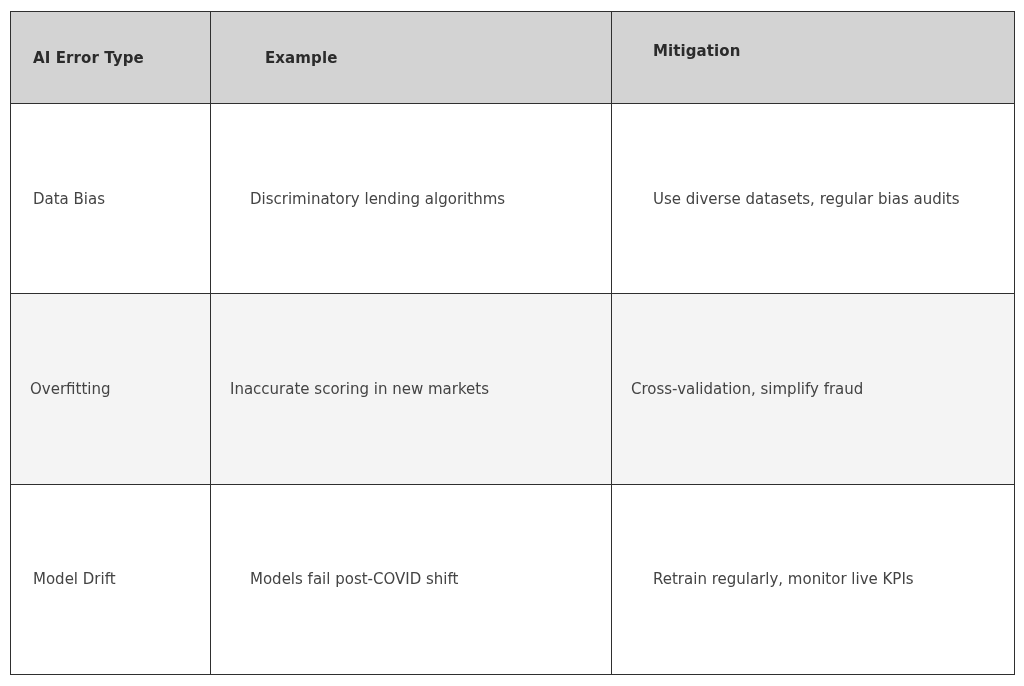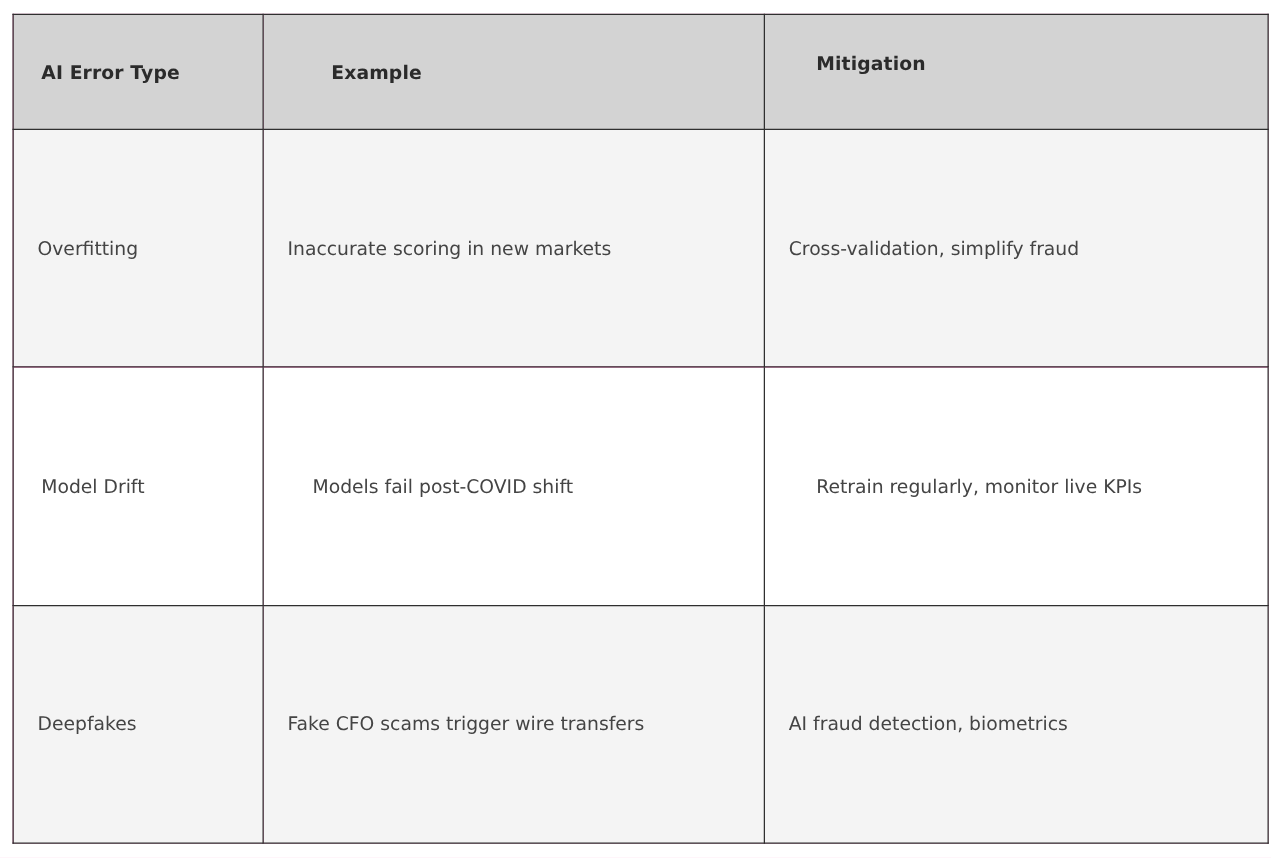--- a/index.html
+++ b/index.html
@@ -28,21 +28,21 @@
     top: 11px;
     width: 1004px;
     height: 664px;
   }
 
   table.data-table {
     width: 1004px;
     height: 664px;
     border-collapse: collapse;
     table-layout: fixed;
-    background: #f9a8d4;
+    background: #e5e5e5;
   }
 
   table.data-table col.c1 { width: 200px; }
   table.data-table col.c2 { width: 401px; }
   table.data-table col.c3 { width: 403px; }
 
   table.data-table th,
   table.data-table td {
     border: 1.5px solid #2f2f2f;
     vertical-align: middle;
@@ -93,20 +93,31 @@
         <col class="c3">
       </colgroup>
       <thead>
         <tr>
           <th class="col-1">AI Error Type</th>
           <th class="col-2">Example</th>
           <th class="col-3">Mitigation</th>
         </tr>
       </thead>
       <tbody>
+        <tr class="row-odd">
+          <td class="col-1">
+            <span class="cell-text">Data Bias</span>
+          </td>
+          <td class="col-2">
+            <span class="cell-text">Discriminatory lending algorithms</span>
+          </td>
+          <td class="col-3">
+            <span class="cell-text">Use diverse datasets, regular bias audits</span>
+          </td>
+        </tr>
         <tr class="row-even">
           <td class="col-1">
             <span class="cell-text">Overfitting</span>
           </td>
           <td class="col-2">
             <span class="cell-text">Inaccurate scoring in new markets</span>
           </td>
           <td class="col-3">
             <span class="cell-text">Cross-validation, simplify fraud</span>
           </td>
@@ -115,27 +126,16 @@
           <td class="col-1">
             <span class="cell-text">Model Drift</span>
           </td>
           <td class="col-2">
             <span class="cell-text">Models fail post-COVID shift</span>
           </td>
           <td class="col-3">
             <span class="cell-text">Retrain regularly, monitor live KPIs</span>
           </td>
         </tr>
-        <tr class="row-even">
-          <td class="col-1">
-            <span class="cell-text">Deepfakes</span>
-          </td>
-          <td class="col-2">
-            <span class="cell-text">Fake CFO scams trigger wire transfers</span>
-          </td>
-          <td class="col-3">
-            <span class="cell-text">AI fraud detection, biometrics</span>
-          </td>
-        </tr>
       </tbody>
     </table>
   </div>
 </div>
 
 </body></html>

